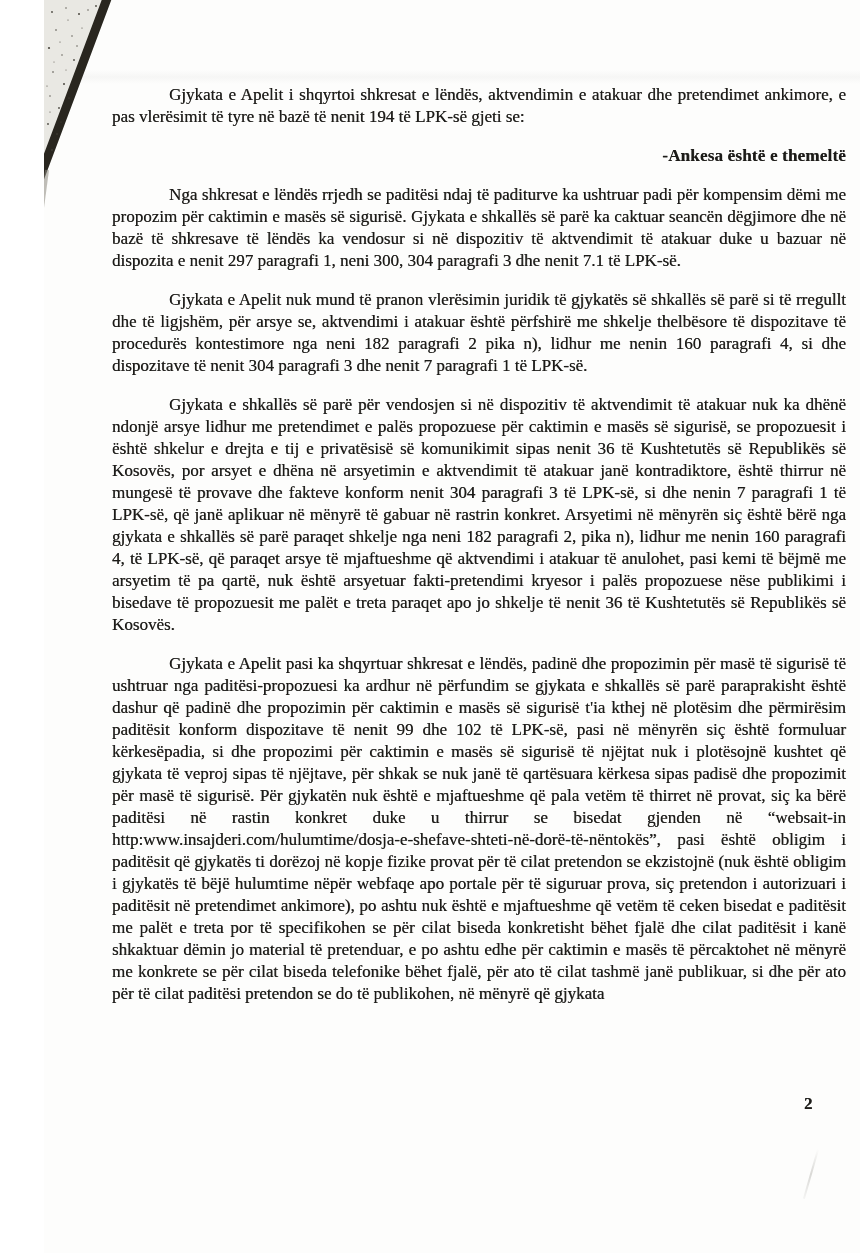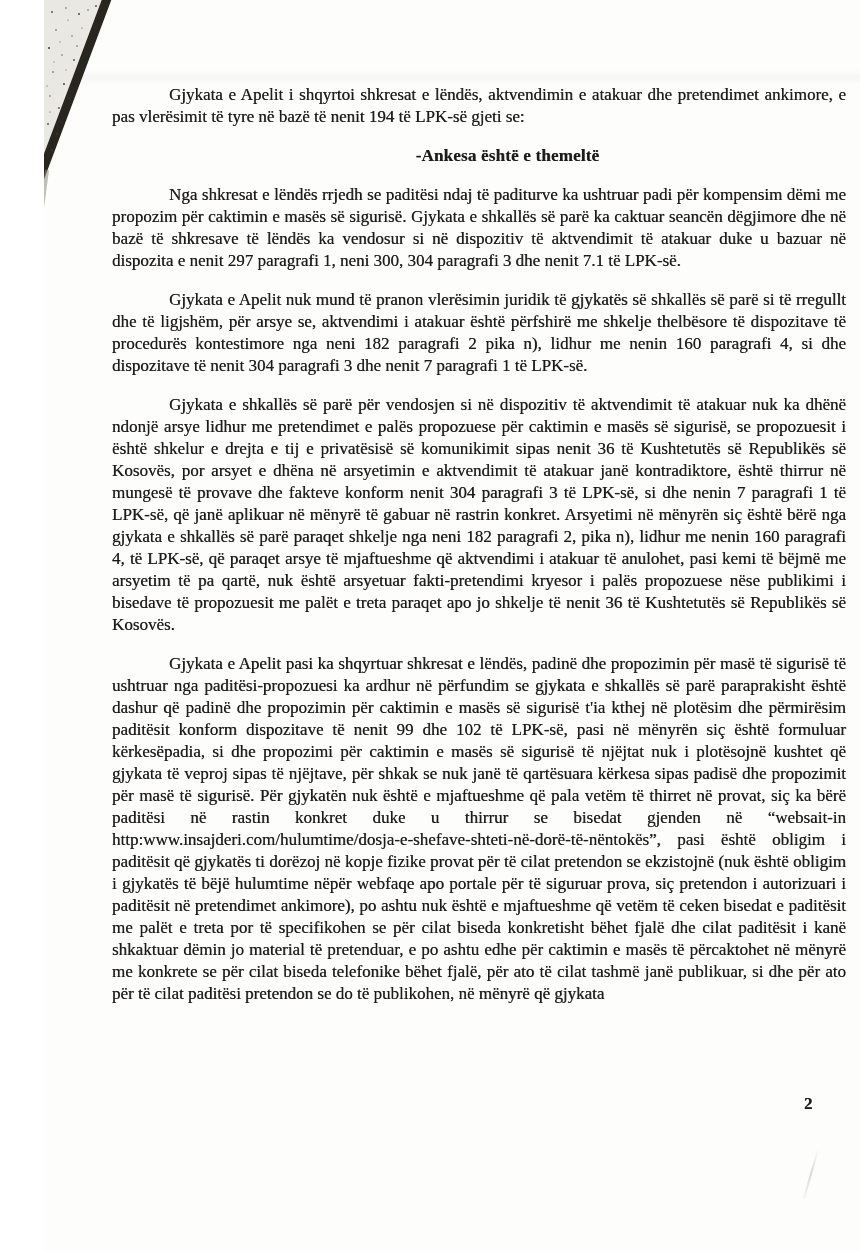--- a/index.html
+++ b/index.html
@@ -44,21 +44,21 @@
     text-shadow: 0.35px 0 0 rgba(28,27,24,0.7);
   }
   .para {
     margin: 0 0 17px 0;
     text-indent: 57px;
   }
   .heading {
     margin: 0 0 17px 0;
     text-indent: 57px;
     font-weight: bold;
-    text-align: center;
+    text-align: right;
     letter-spacing: 0.2px;
   }
   .page-number {
     position: absolute;
     left: 760px;
     top: 1094px;
     font-size: 17px;
     font-weight: bold;
     text-shadow: 0.3px 0 0 rgba(28,27,24,0.7);
   }

